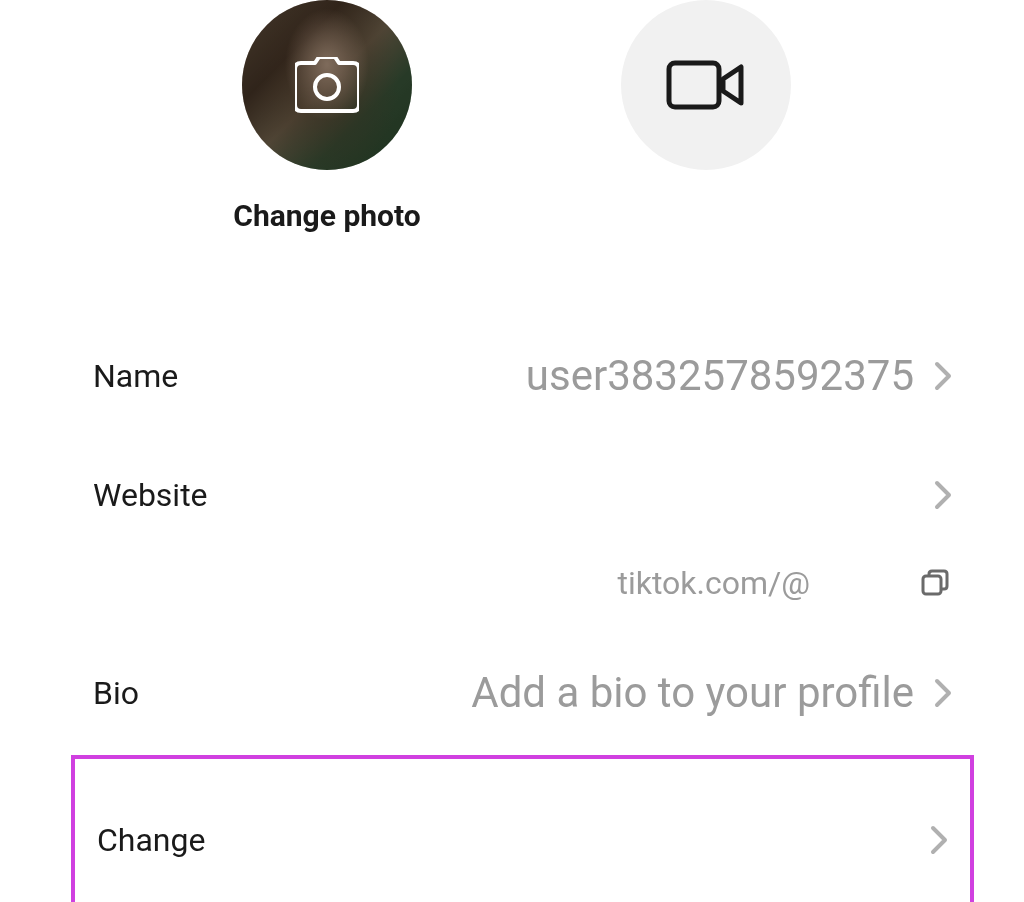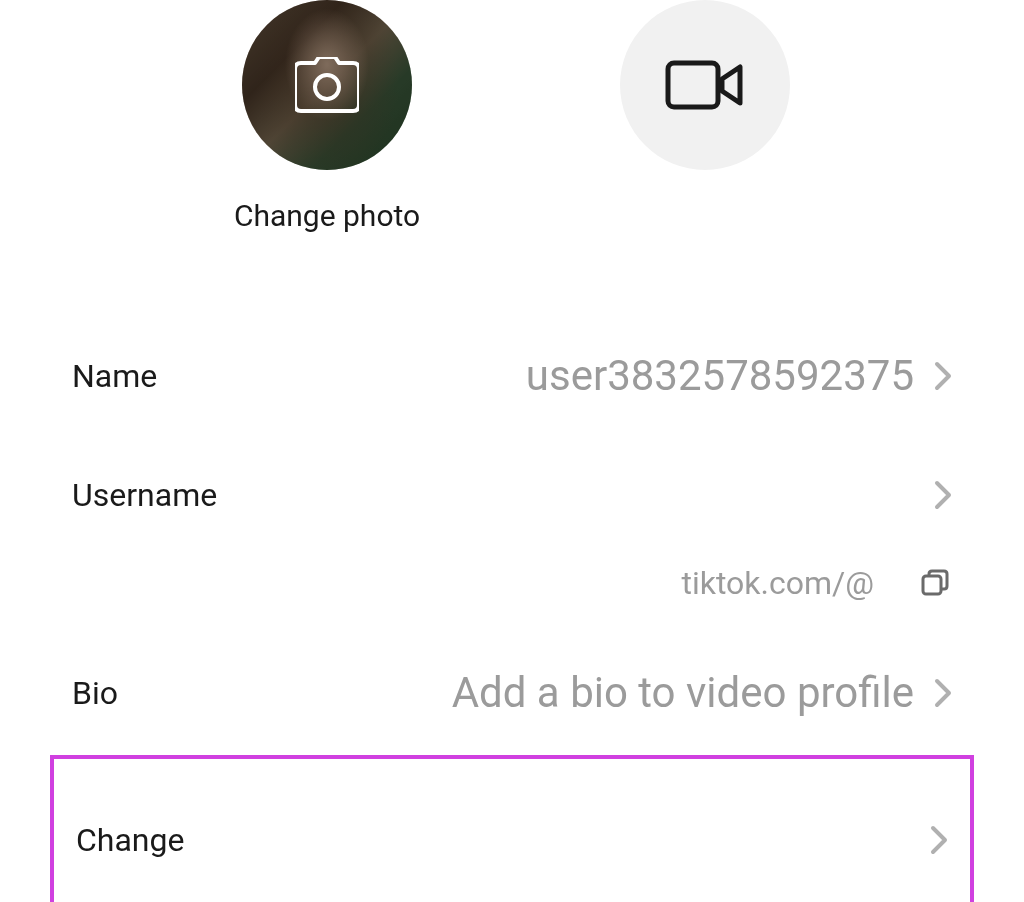--- a/index.html
+++ b/index.html
@@ -62,32 +62,33 @@
       display: flex;
       align-items: center;
       justify-content: center;
     }
     .avatar-video {
       background: #f1f1f1;
     }
     .media-label {
       font-size: 30px;
       color: #1a1a1a;
-      font-weight: 400;
+      font-weight: 700;
     }
     .camera-svg {
       width: 64px;
       height: 56px;
     }
     .video-svg {
       width: 80px;
       height: 56px;
     }
     .list {
-      padding: 40px 0 0 0;
+      padding: 40px 0 0 8px;
+      margin-left: 13px;
     }
     .row {
       display: flex;
       align-items: center;
       justify-content: space-between;
       padding: 38px 72px 38px 72px;
       min-height: 110px;
     }
     .row-label {
       font-size: 32px;
@@ -107,21 +108,21 @@
     .chevron {
       width: 18px;
       height: 30px;
       flex-shrink: 0;
     }
     .link-row {
       display: flex;
       align-items: center;
       justify-content: flex-end;
       padding: 12px 72px 28px 72px;
-      gap: 46px;
+      gap: 110px;
       text-align: right;
     }
     .link-text {
       font-size: 32px;
       color: #9b9b9b;
     }
     .copy-icon {
       width: 30px;
       height: 30px;
       flex-shrink: 0;
@@ -174,41 +175,41 @@
       <div class="row-label">Name</div>
       <div class="row-right">
         <div class="row-value">user3832578592375</div>
         <svg class="chevron" viewBox="0 0 18 30" fill="none">
           <path d="M3 3 L15 15 L3 27" stroke="#b0b0b0" stroke-width="4" stroke-linecap="round" stroke-linejoin="round"></path>
         </svg>
       </div>
     </div>
 
     <div class="row">
-      <div class="row-label">Username</div>
+      <div class="row-label">Website</div>
       <div class="row-right">
         <div class="row-value"></div>
         <svg class="chevron" viewBox="0 0 18 30" fill="none">
           <path d="M3 3 L15 15 L3 27" stroke="#b0b0b0" stroke-width="4" stroke-linecap="round" stroke-linejoin="round"></path>
         </svg>
       </div>
     </div>
 
     <div class="link-row">
       <div class="link-text">tiktok.com/@</div>
       <svg class="copy-icon" viewBox="0 0 30 30" fill="none">
         <rect x="3" y="8" width="18" height="18" rx="3" stroke="#6a6a6a" stroke-width="3" fill="none"></rect>
         <path d="M9 8 L9 6 Q9 3 12 3 L24 3 Q27 3 27 6 L27 18 Q27 21 24 21 L22 21" stroke="#6a6a6a" stroke-width="3" fill="none"></path>
       </svg>
     </div>
 
     <div class="row">
       <div class="row-label">Bio</div>
       <div class="row-right">
-        <div class="row-value">Add a bio to video profile</div>
+        <div class="row-value">Add a bio to your profile</div>
         <svg class="chevron" viewBox="0 0 18 30" fill="none">
           <path d="M3 3 L15 15 L3 27" stroke="#b0b0b0" stroke-width="4" stroke-linecap="round" stroke-linejoin="round"></path>
         </svg>
       </div>
     </div>
 
     <div class="highlight-box">
       <div class="row">
         <div class="row-label">Change</div>
         <div class="row-right">

